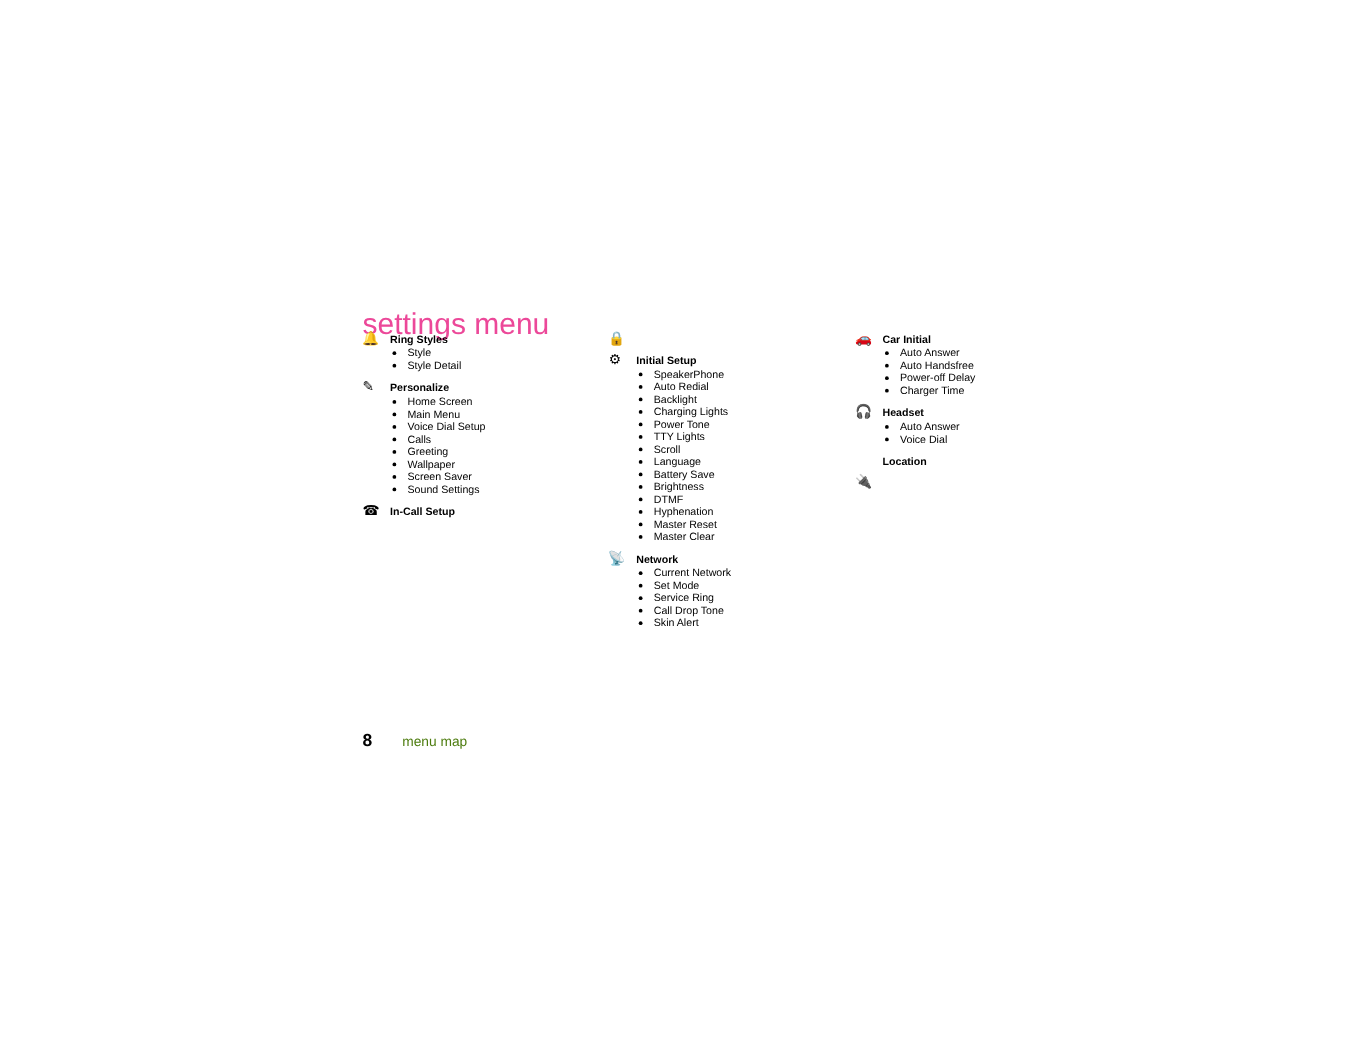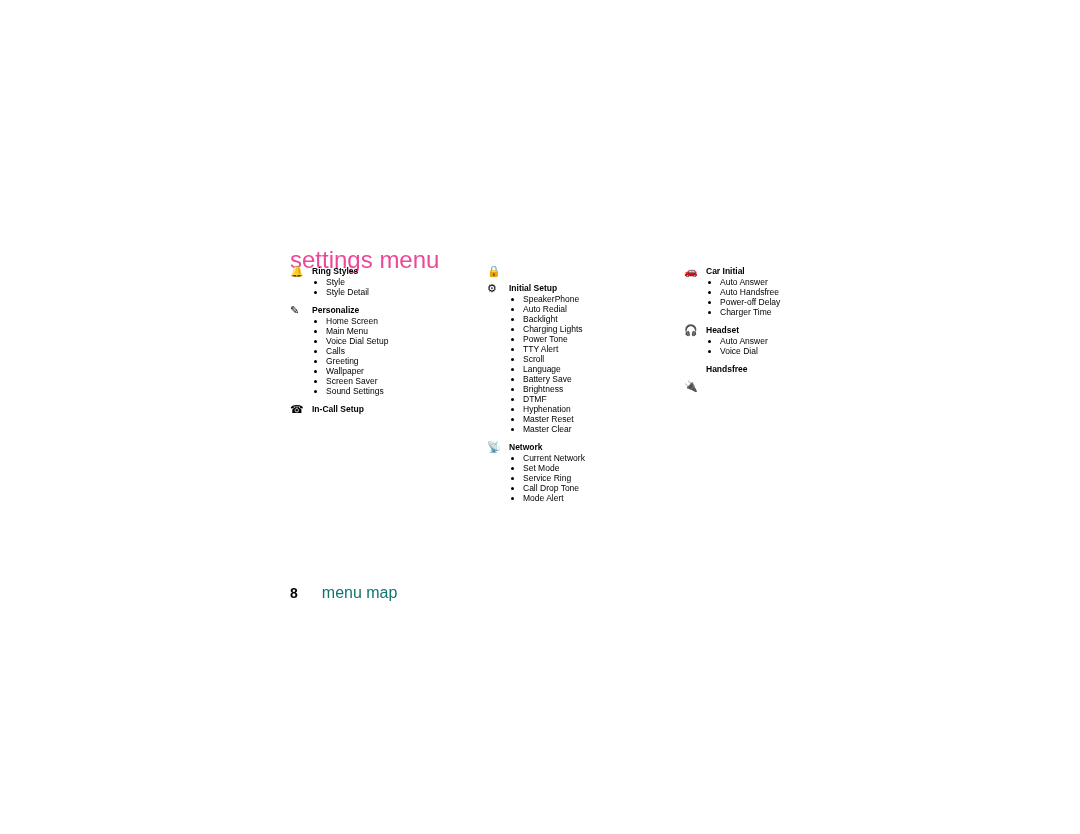--- a/index.html
+++ b/index.html
@@ -65,22 +65,22 @@
     display: flex;
     align-items: baseline;
     gap: 24px;
   }
   .page-num {
     font-size: 14px;
     font-weight: bold;
     color: #000;
   }
   .footer-label {
-    font-size: 16px;
-    color: #0f766e;
+    font-size: 11px;
+    color: #4d7c0f;
   }
 </style>
 </head>
 <body>
 
 <div class="page-title">settings menu</div>
 
 <div class="columns">
     <div class="col">
       <div class="section">
@@ -123,42 +123,42 @@
       <div class="section">
         <div class="section-icon">⚙</div>
         <div class="section-body">
           <div class="section-heading">Initial Setup</div>
           <ul class="items">
             <li>SpeakerPhone</li>
             <li>Auto Redial</li>
             <li>Backlight</li>
             <li>Charging Lights</li>
             <li>Power Tone</li>
-            <li>TTY Alert</li>
+            <li>TTY Lights</li>
             <li>Scroll</li>
             <li>Language</li>
             <li>Battery Save</li>
             <li>Brightness</li>
             <li>DTMF</li>
             <li>Hyphenation</li>
             <li>Master Reset</li>
             <li>Master Clear</li>
           </ul>
         </div>
       </div>
       <div class="section">
         <div class="section-icon">📡</div>
         <div class="section-body">
           <div class="section-heading">Network</div>
           <ul class="items">
             <li>Current Network</li>
             <li>Set Mode</li>
             <li>Service Ring</li>
             <li>Call Drop Tone</li>
-            <li>Mode Alert</li>
+            <li>Skin Alert</li>
           </ul>
         </div>
       </div>
     </div>
     <div class="col">
       <div class="section">
         <div class="section-icon">🚗</div>
         <div class="section-body">
           <div class="section-heading">Car Initial</div>
           <ul class="items">
@@ -175,21 +175,21 @@
           <div class="section-heading">Headset</div>
           <ul class="items">
             <li>Auto Answer</li>
             <li>Voice Dial</li>
           </ul>
         </div>
       </div>
       <div class="section">
         <div class="section-icon"></div>
         <div class="section-body">
-          <div class="section-heading">Handsfree</div>
+          <div class="section-heading">Location</div>
         </div>
       </div>
       <div class="section">
         <div class="section-icon">🔌</div>
       </div>
     </div>
   </div>
 
 <div class="footer">
   <span class="page-num">8</span>

